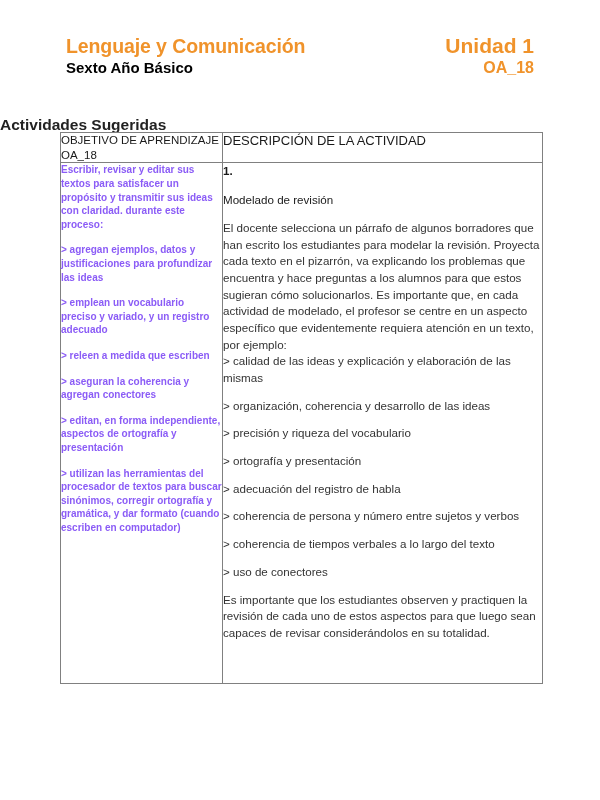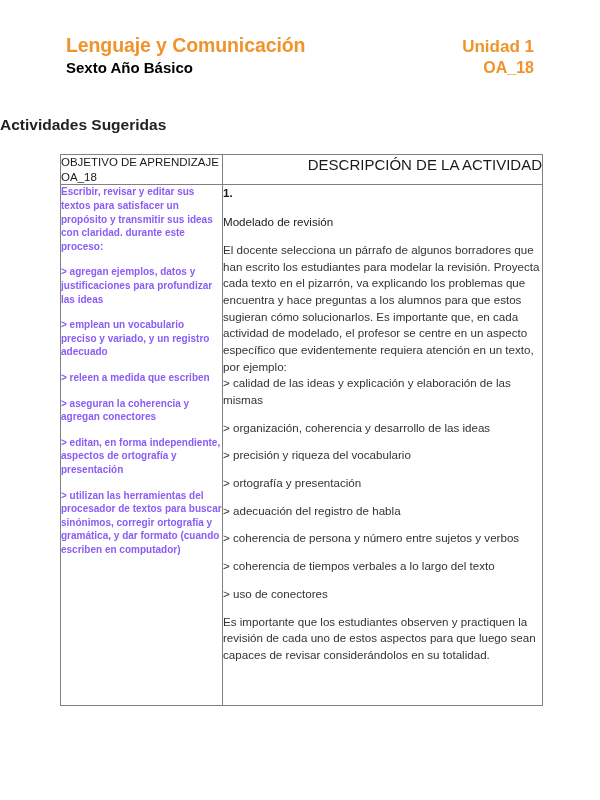--- a/index.html
+++ b/index.html
@@ -46,21 +46,21 @@
     letter-spacing: -0.1px;
     white-space: nowrap;
   }
   .grade-title {
     font-size: 15px;
     font-weight: bold;
     color: #000000;
     white-space: nowrap;
   }
   .unit-label {
-    font-size: 17px;
+    font-size: 21px;
     font-weight: bold;
     color: #F0932B;
     white-space: nowrap;
   }
   .oa-label {
     font-size: 16px;
     font-weight: bold;
     color: #F0932B;
     white-space: nowrap;
   }
@@ -73,21 +73,21 @@
     width: 600px;
     font-size: 15.5px;
     font-weight: bold;
     color: #222222;
   }
 
   
   .activity-table {
     position: absolute;
     left: 60px;
-    top: 154px;
+    top: 132px;
     width: 482px;
     border-collapse: collapse;
     table-layout: fixed;
     padding-left: 8px;
   }
   .activity-table th,
   .activity-table td {
     border: 1px solid #808080;
     vertical-align: top;
     padding: 0;
@@ -97,23 +97,23 @@
 
   .th-objective {
     font-size: 11.5px;
     font-weight: normal;
     text-align: left;
     padding: 5px 5px 6px 5px;
     line-height: 1.28;
     color: #1a1a1a;
   }
   .th-description {
-    font-size: 15px;
-    font-weight: normal;
-    text-align: right;
+    font-size: 13px;
+    font-weight: normal;
+    text-align: left;
     padding: 5px 5px 6px 5px;
     line-height: 1.28;
     color: #1a1a1a;
   }
 
   .td-objective {
     padding: 8px 6px 10px 6px;
     height: 520px;
   }
   .td-description {

